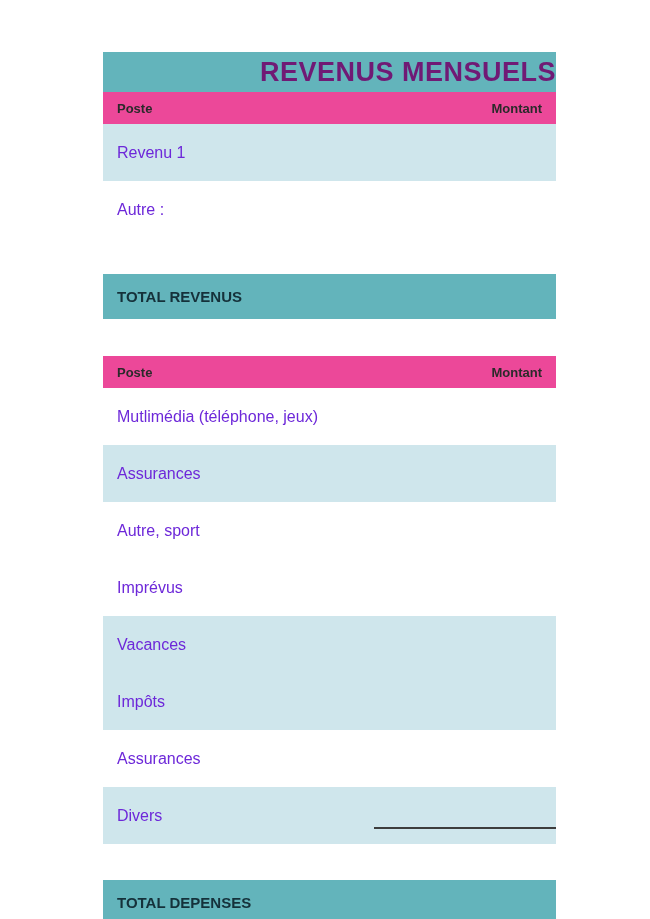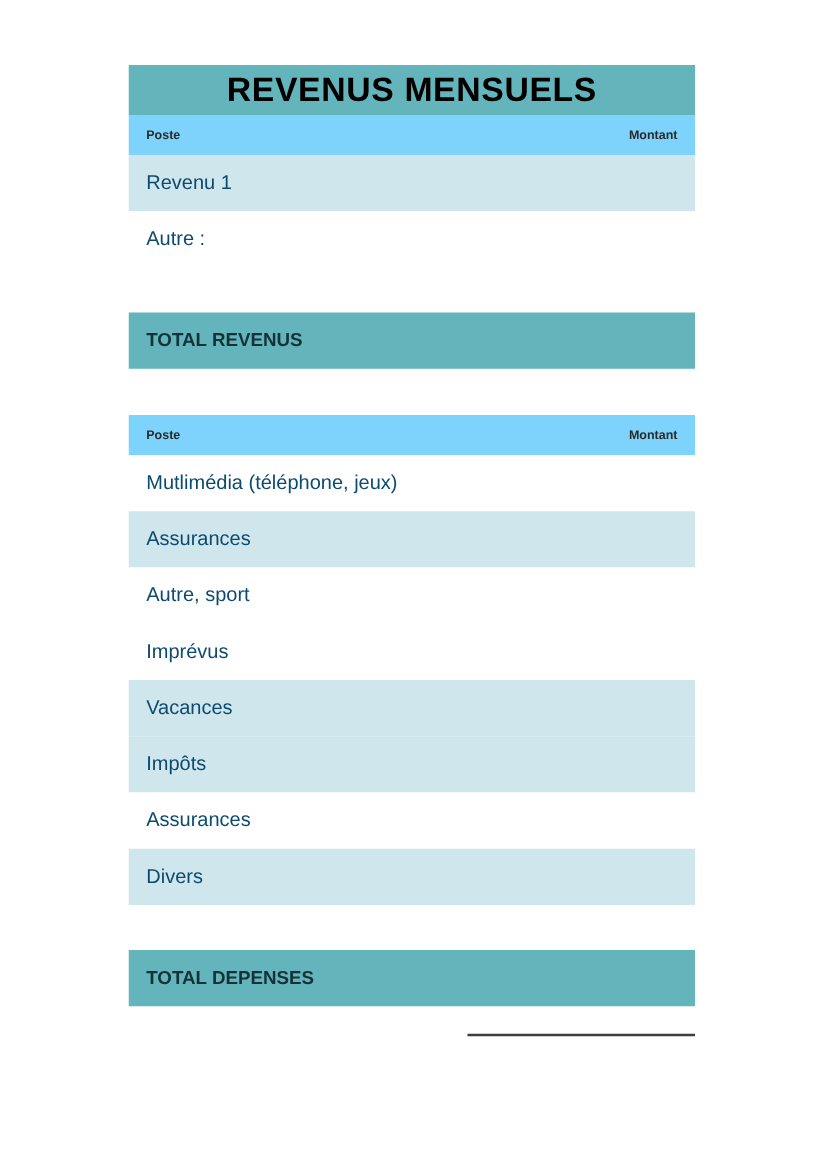--- a/index.html
+++ b/index.html
@@ -24,59 +24,59 @@
     position: absolute;
     left: 103px;
     top: 52px;
     width: 453px;
   }
   .block {
     width: 453px;
   }
   .block-title {
     background: #63b4bb;
-    color: #000000;
+    color: #701a75;
     font-size: 27px;
     font-weight: bold;
     letter-spacing: 0.5px;
-    text-align: center;
+    text-align: right;
     line-height: 40px;
     height: 40px;
     box-sizing: border-box;
     overflow: hidden;
     white-space: nowrap;
   }
   .header-row {
-    background: #7dd3fc;
+    background: #ec4899;
     height: 32px;
     display: flex;
     align-items: center;
     box-sizing: border-box;
     padding: 0 14px;
     font-weight: bold;
-    font-size: 10px;
+    font-size: 13px;
     color: #2a2a2a;
     gap: 35px;
   }
   .header-row .col-poste {
     flex: 1 1 auto;
     text-align: left;
   }
   .header-row .col-montant {
     flex: 0 0 auto;
     text-align: right;
   }
   .row {
-    height: 45px;
+    height: 57px;
     display: flex;
     align-items: center;
     box-sizing: border-box;
     padding: 0 14px;
     font-size: 16px;
-    color: #0c4a6e;
+    color: #6d28d9;
   }
   .row.shaded {
     background: #cfe6ec;
   }
   .row.plain {
     background: #ffffff;
   }
   .row .label {
     flex: 1 1 auto;
     white-space: nowrap;

